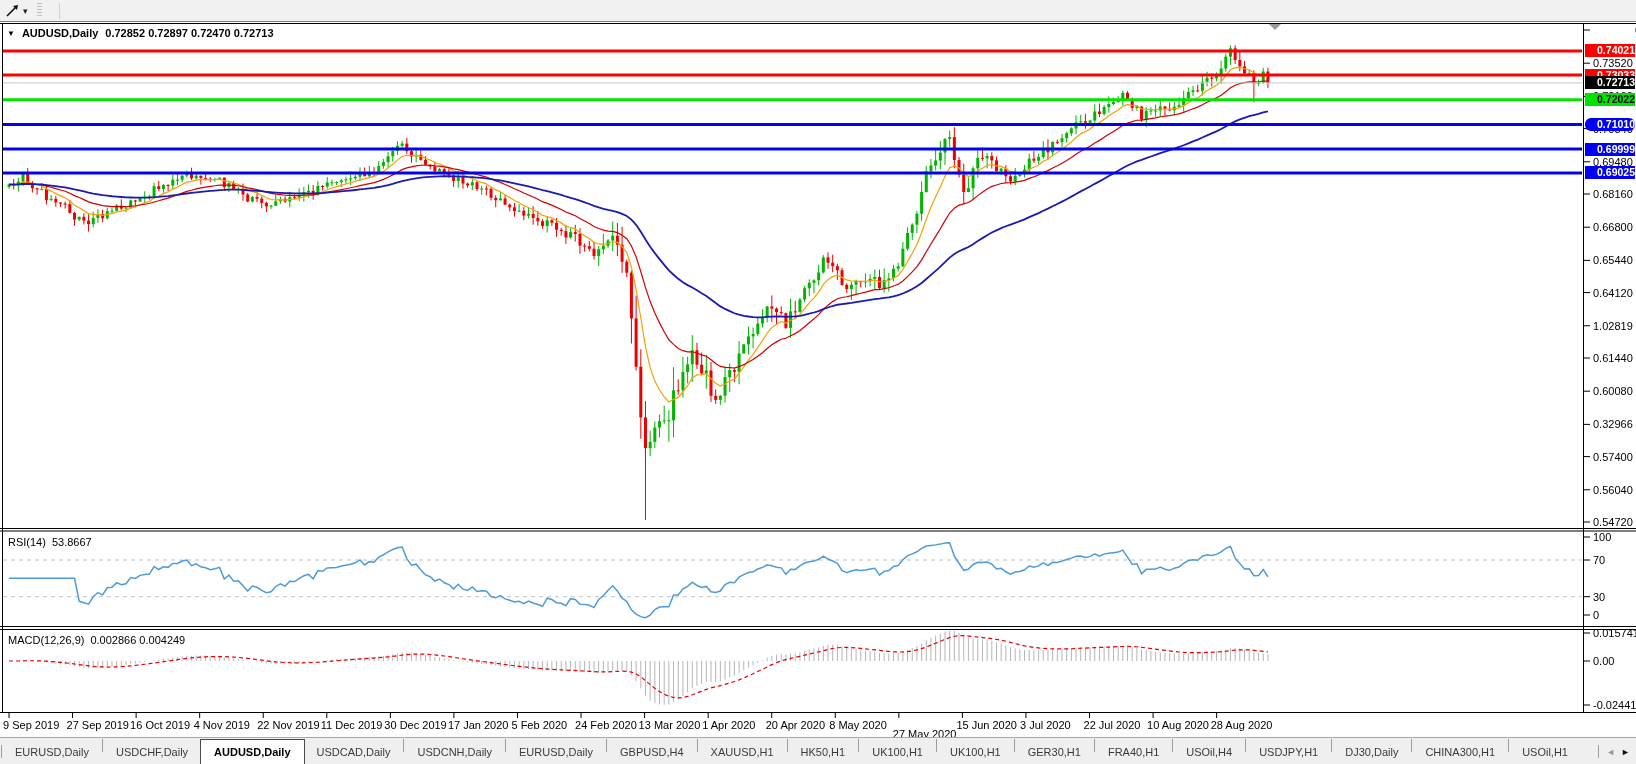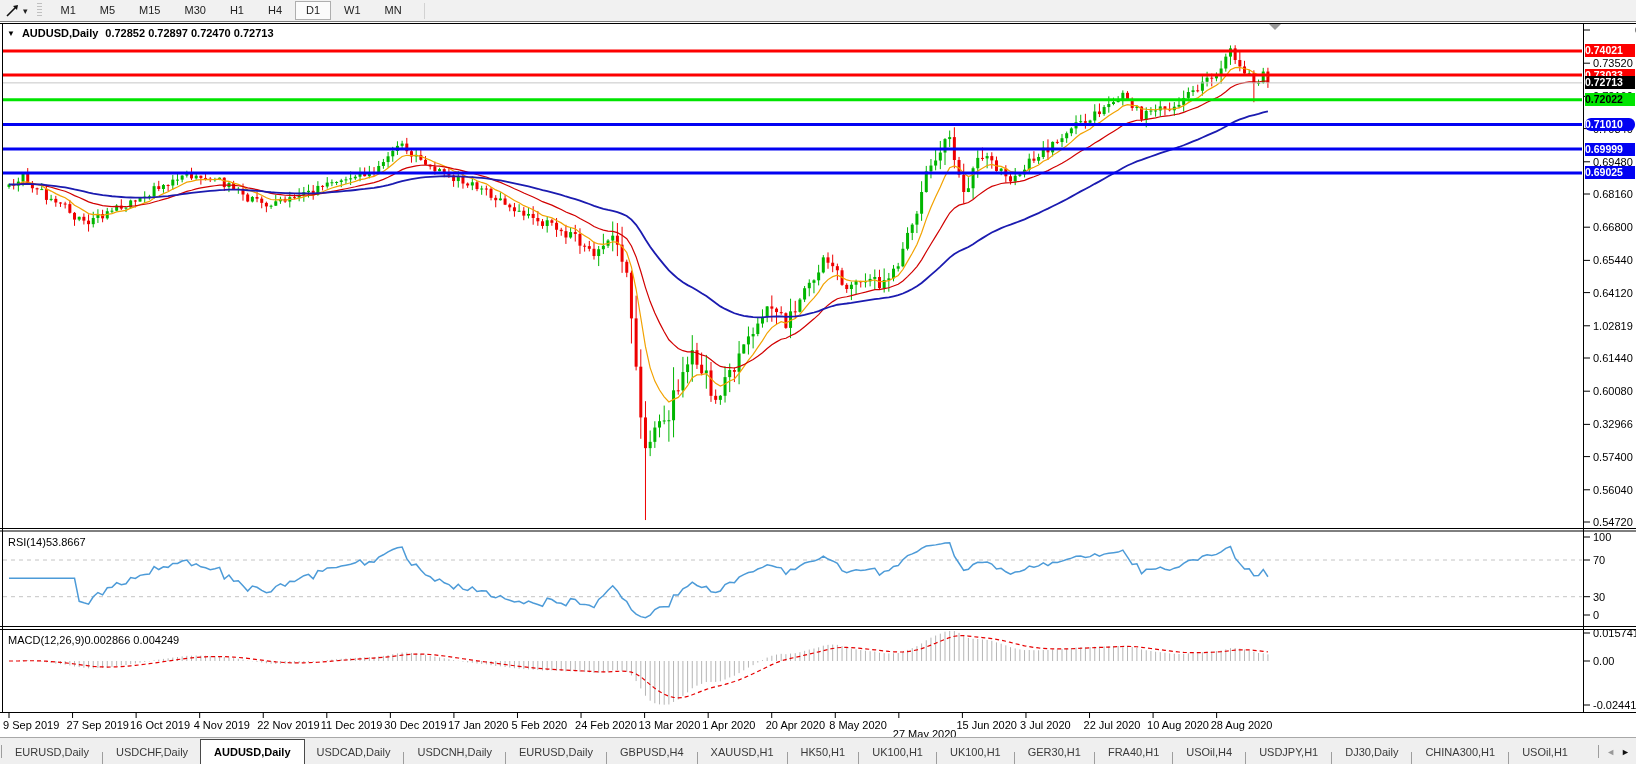--- a/index.html
+++ b/index.html
@@ -15,26 +15,26 @@
         background:repeating-linear-gradient(to bottom,#c0c0c0 0 1px,transparent 1px 3px);}
   .tf{font-size:11px;color:#222;height:17px;line-height:17px;padding:0 10px;margin:0 1px;
       border:1px solid transparent;cursor:default;}
   .tf.active{background:#fbfbfb;border:1px solid #aeaeae;}
   .tsep{width:1px;height:16px;background:#d2d2d2;margin-left:10px;}
 
   
   #chart-svg{position:absolute;left:0;top:0;z-index:1;}
   #labels{position:absolute;left:0;top:0;width:1636px;height:764px;z-index:3;pointer-events:none;}
   .lbl{position:absolute;font-size:11px;color:#000;white-space:nowrap;}
-  .badge{position:absolute;left:1585px;width:50px;height:13px;line-height:13px;text-align:left;
+  .badge{position:absolute;left:1585px;width:50px;height:13px;line-height:13px;text-align:right;
          font-size:10.5px;font-weight:700;z-index:4;}
   #chart-title{position:absolute;left:7px;top:27px;z-index:5;font-size:11px;font-weight:700;color:#000;
                display:flex;gap:7px;align-items:center;}
   #chart-title .tri{font-size:8px;}
-  .panel-label{position:absolute;left:8px;z-index:5;font-size:11px;color:#000;display:flex;gap:0;}
+  .panel-label{position:absolute;left:8px;z-index:5;font-size:11px;color:#000;display:flex;gap:6px;}
   #rsi-label{top:536px;} #macd-label{top:634px;}
   .shift-marker{position:absolute;left:1269px;top:24px;width:0;height:0;z-index:5;
       border-left:6px solid transparent;border-right:6px solid transparent;border-top:6px solid #9a9a9a;}
 
   
   #tabbar{position:absolute;left:0;top:737px;width:1636px;height:27px;background:#efefef;
           border-top:1px solid #a8a8a8;display:flex;align-items:center;z-index:10;overflow:hidden;}
   .tab{font-size:11px;color:#3a3a3a;padding:0 12px;height:26px;line-height:26px;white-space:nowrap;cursor:default;}
   .tab.active{background:#fff;border:1px solid #4a4a4a;font-weight:700;color:#000;
               height:24px;line-height:24px;padding:0 13px;}
@@ -50,31 +50,20 @@
 
   <div id="toolbar">
     <div class="tool-icon">
       <svg width="14" height="14" viewBox="0 0 14 14">
         <line x1="2" y1="12" x2="11" y2="3" stroke="#111" stroke-width="1.6"></line>
         <path d="M8 2 L13 1 L12 6 Z" fill="#111"></path>
       </svg>
     </div>
     <div class="caret">▾</div>
     <div class="grip"></div>
-    <div id="tf-buttons" style="display:flex;align-items:center;">
-        <span class="tf">M1</span>
-        <span class="tf">M5</span>
-        <span class="tf">M15</span>
-        <span class="tf">M30</span>
-        <span class="tf">H1</span>
-        <span class="tf">H4</span>
-        <span class="tf active">D1</span>
-        <span class="tf">W1</span>
-        <span class="tf">MN</span>
-      </div>
     <div class="tsep"></div>
   </div>
 
   <svg id="chart-svg" width="1636" height="764" viewBox="0 0 1636 764">
       <defs>
         <clipPath id="cm">
           <rect x="3" y="24" width="1579" height="504"></rect>
         </clipPath>
         <clipPath id="cr">
           <rect x="3" y="531" width="1579" height="95"></rect>
@@ -1029,21 +1018,21 @@
   </div>
   <div id="macd-label" class="panel-label">
     <span>MACD(12,26,9)</span>
     <span>0.002866 0.004249</span>
   </div>
 
   <div class="shift-marker"></div>
 
   <div id="tabbar">
     <div class="tabdiv"></div>
-    <div id="tabs" style="display:flex;align-items:flex-end;">
+    <div id="tabs" style="display:flex;align-items:flex-start;">
         <span class="tab">EURUSD,Daily</span>
         <span class="tabdiv"></span>
         <span class="tab">USDCHF,Daily</span>
         <span class="tab active">AUDUSD,Daily</span>
         <span class="tab">USDCAD,Daily</span>
         <span class="tabdiv"></span>
         <span class="tab">USDCNH,Daily</span>
         <span class="tabdiv"></span>
         <span class="tab">EURUSD,Daily</span>
         <span class="tabdiv"></span>

